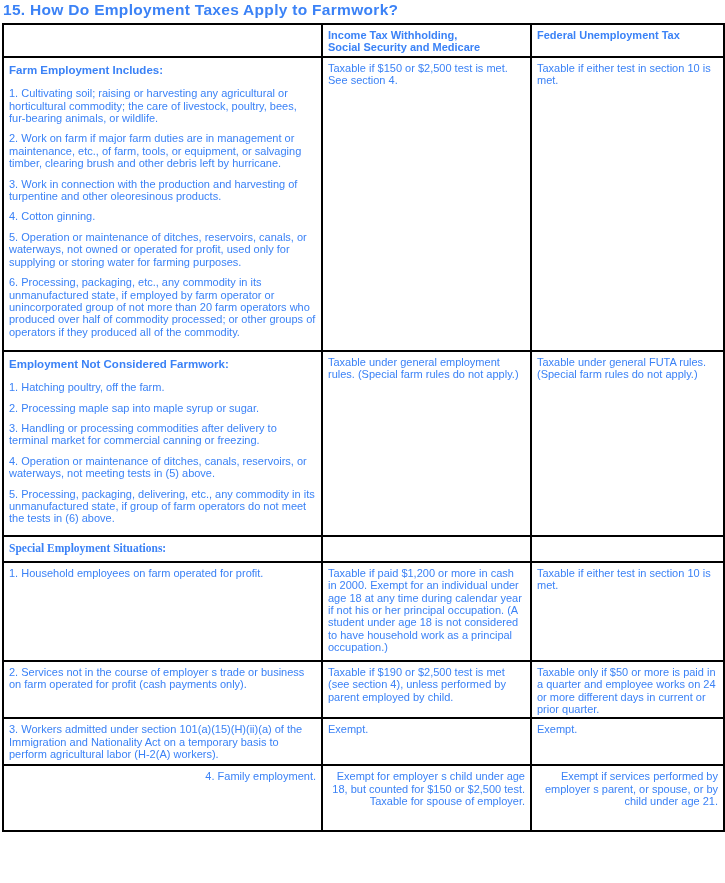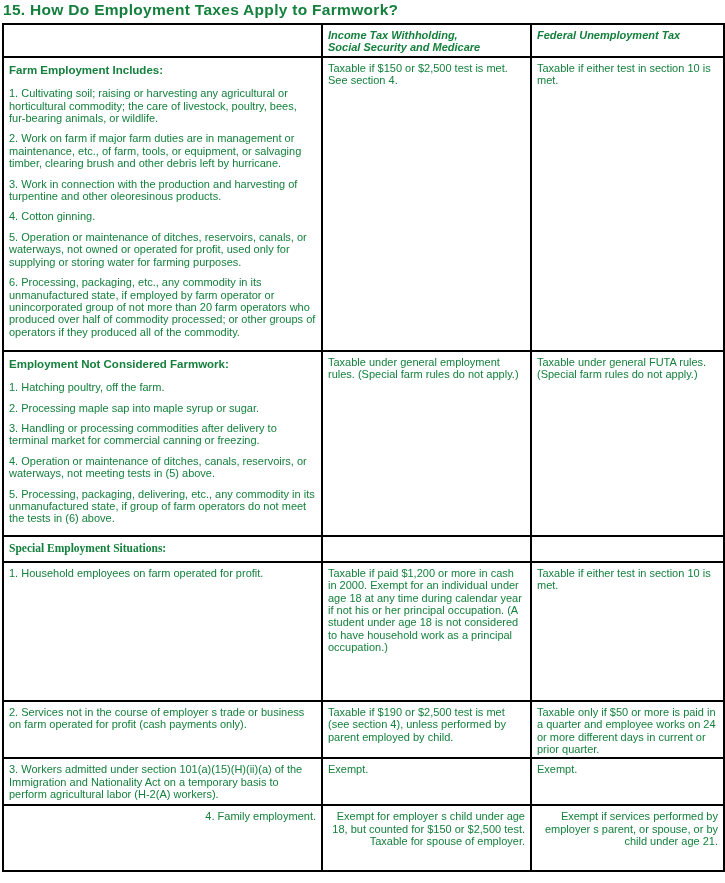--- a/index.html
+++ b/index.html
@@ -2,21 +2,21 @@
 <html><head>
 <meta charset="utf-8">
 <style>
   * { box-sizing: border-box; }
   html, body { margin: 0; padding: 0; background: #fff; }
   .page {
     position: relative;
     width: 725px;
     height: 883px;
     background: #fff;
-    color: #15803d;
+    color: #3b82f6;
     font-family: "Liberation Sans", sans-serif;
     overflow: hidden;
   }
   .page-title {
     position: absolute;
     top: 1px;
     left: 3px;
     margin: 0;
     font-size: 15.5px;
     font-weight: bold;
@@ -48,25 +48,25 @@
     line-height: 13px;
   }
   .cell-heading {
     font-weight: bold;
     font-size: 11.5px;
     margin: 2px 0 11px 0;
   }
   .cell-heading.solo { margin: 1px 0 0 0; }
   td p { margin: 0 0 8px 0; }
   td p:last-child { margin-bottom: 0; }
-  tr.r-hdr      { height: 24px; font-style: italic; }
+  tr.r-hdr      { height: 24px; }
   tr.r-includes { height: 294px; padding-left: 12px; }
   tr.r-notfarm  { height: 185px; margin-top: 15px; }
   tr.r-special  { height: 26px; font-family: Liberation Serif, serif; }
-  tr.r-house    { height: 139px; margin-top: 7px; }
+  tr.r-house    { height: 99px; margin-top: 7px; }
   tr.r-services { height: 53px; }
   tr.r-h2a      { height: 47px; }
   tr.r-family   { height: 66px; text-align: right; }
 </style>
 </head>
 <body>
 
 <div class="page">
   <h1 class="page-title">15. How Do Employment Taxes Apply to Farmwork?</h1>
 

